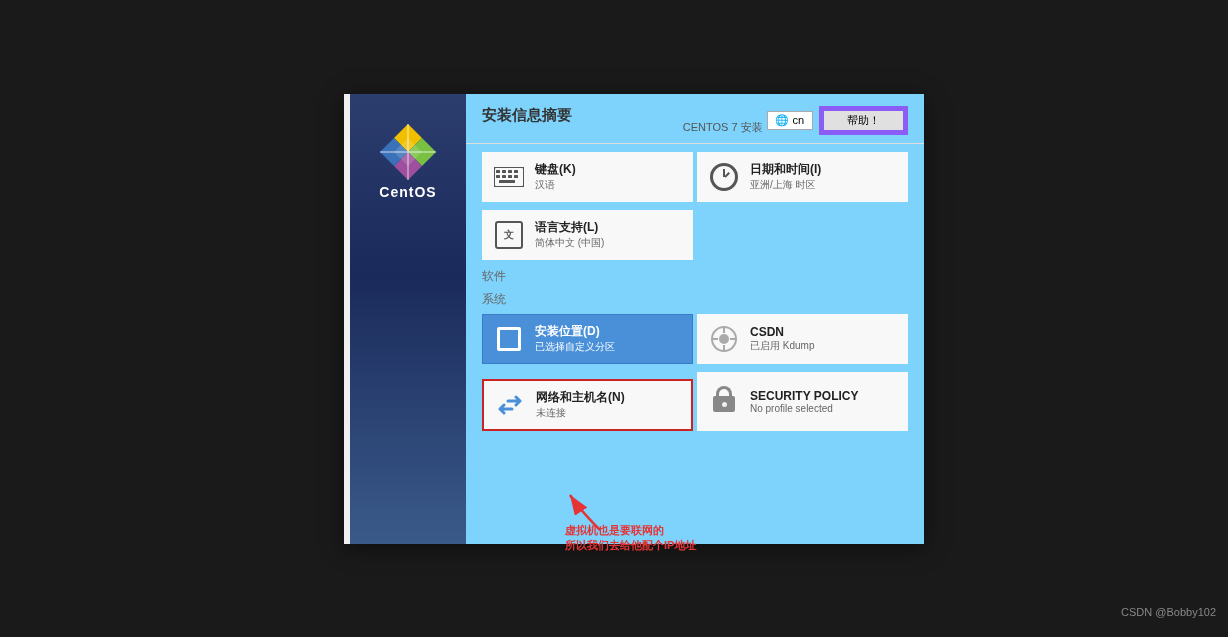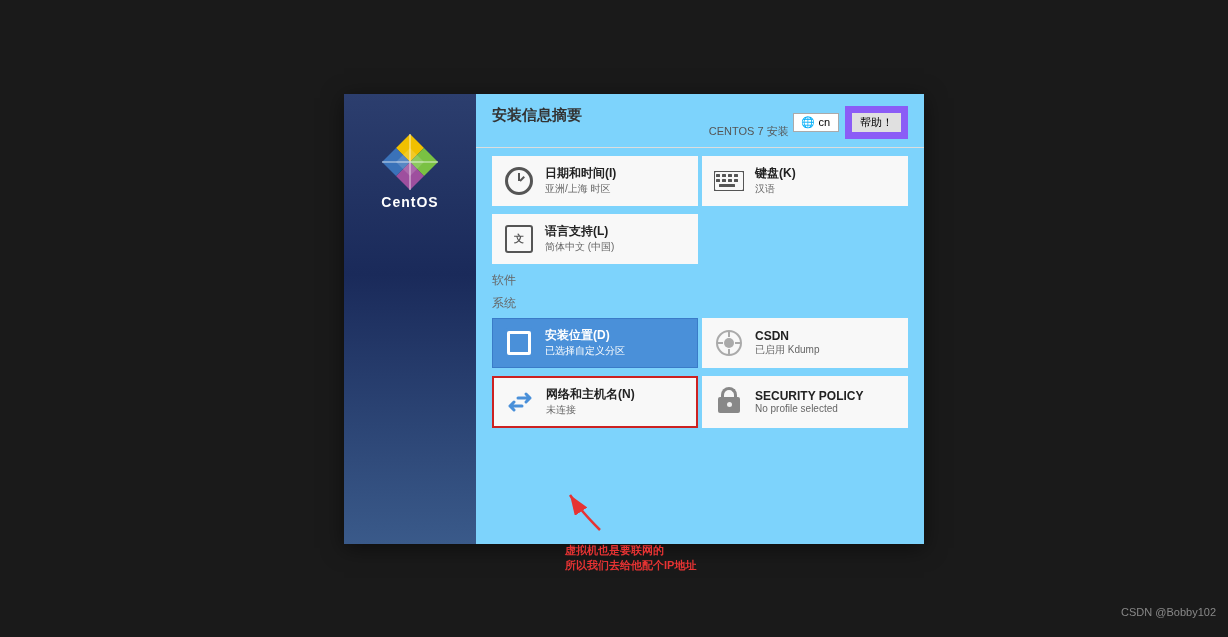--- a/index.html
+++ b/index.html
@@ -26,26 +26,27 @@
 
     .window {
       display: flex;
       width: 580px;
       min-height: 450px;
       background: #f0f0f0;
       box-shadow: 0 4px 20px rgba(0,0,0,0.5);
     }
 
     .sidebar {
-      width: 132px;
+      width: 116px;
       background: linear-gradient(180deg, #2c3e6e 0%, #1a2a5a 40%, #3a5a8a 100%);
       display: flex;
       flex-direction: column;
       align-items: center;
-      padding-top: 36px;
+      padding-top: 26px;
+      margin-left: 6px;
     }
 
     .centos-label {
       color: white;
       font-size: 14px;
       font-weight: bold;
       letter-spacing: 1px;
     }
 
     .main-content {
@@ -92,22 +93,22 @@
       padding: 2px 8px;
       font-size: 11px;
       background: white;
       display: flex;
       align-items: center;
       gap: 3px;
     }
 
     .help-btn {
       background: #e0e0e0;
-      border: 7px solid #8b5cf6;
-      padding: 2px 8px;
+      border: 5px solid #8b5cf6;
+      padding: 2px 23px;
       font-size: 11px;
       cursor: pointer;
     }
 
     .scroll-area {
       flex: 1;
       overflow-y: auto;
       padding: 8px 16px;
     }
 
@@ -137,20 +138,21 @@
     }
 
     .item.active {
       background: #4a90d9;
       border-color: #3a7bc8;
     }
 
     .item.highlighted {
       border: 2px solid #cc2222;
       background: #f8f8f8;
+      margin-top: 7px;
     }
 
     .item-icon {
       width: 36px;
       height: 36px;
       display: flex;
       align-items: center;
       justify-content: center;
       flex-shrink: 0;
     }
@@ -378,30 +380,20 @@
               <span>cn</span>
             </div>
             <button class="help-btn">帮助！</button>
           </div>
         </div>
       </div>
 
       <div class="scroll-area">
 
         <div class="items-grid">
-
-          <div class="item">
-            <div class="item-icon">
-              <div class="icon-clock"></div>
-            </div>
-            <div class="item-text">
-              <span class="item-title">日期和时间(I)</span>
-              <span class="item-subtitle">亚洲/上海 时区</span>
-            </div>
-          </div>
 
           <div class="item">
             <div class="item-icon">
               <svg width="30" height="20" viewBox="0 0 30 20">
                 <rect x="0" y="0" width="30" height="20" rx="2" fill="none" stroke="#555" stroke-width="2"></rect>
                 <rect x="2" y="3" width="4" height="3" rx="0.5" fill="#555"></rect>
                 <rect x="8" y="3" width="4" height="3" rx="0.5" fill="#555"></rect>
                 <rect x="14" y="3" width="4" height="3" rx="0.5" fill="#555"></rect>
                 <rect x="20" y="3" width="4" height="3" rx="0.5" fill="#555"></rect>
                 <rect x="2" y="8" width="4" height="3" rx="0.5" fill="#555"></rect>
@@ -409,20 +401,30 @@
                 <rect x="14" y="8" width="4" height="3" rx="0.5" fill="#555"></rect>
                 <rect x="20" y="8" width="4" height="3" rx="0.5" fill="#555"></rect>
                 <rect x="5" y="13" width="16" height="3" rx="0.5" fill="#555"></rect>
               </svg>
             </div>
             <div class="item-text">
               <span class="item-title">键盘(K)</span>
               <span class="item-subtitle">汉语</span>
             </div>
           </div>
+
+          <div class="item">
+            <div class="item-icon">
+              <div class="icon-clock"></div>
+            </div>
+            <div class="item-text">
+              <span class="item-title">日期和时间(I)</span>
+              <span class="item-subtitle">亚洲/上海 时区</span>
+            </div>
+          </div>
         </div>
 
         <div class="items-grid">
           <div class="item">
             <div class="item-icon">
               <div class="icon-lang">文</div>
             </div>
             <div class="item-text">
               <span class="item-title">语言支持(L)</span>
               <span class="item-subtitle">简体中文 (中国)</span>
@@ -505,20 +507,20 @@
   <svg class="arrow-svg" style="position:absolute; left:0; top:0; width:1228px; height:637px; pointer-events:none;">
 
     <defs>
       <marker id="arrowhead" markerWidth="8" markerHeight="6" refX="8" refY="3" orient="auto">
         <polygon points="0 0, 8 3, 0 6" fill="#e63333"></polygon>
       </marker>
     </defs>
     <path d="M 600 530 Q 580 510 570 495" stroke="#e63333" stroke-width="2.5" fill="none" marker-end="url(#arrowhead)"></path>
   </svg>
 
-  <div class="annotation" style="left: 565px; top: 543px;">
+  <div class="annotation" style="left: 565px; top: 523px;">
     <span style="white-space:pre-line;">虚拟机也是要联网的
 所以我们去给他配个IP地址</span>
   </div>
 
   <div class="csdn-watermark">CSDN @Bobby102</div>
 
 </div>
 
 </body></html>

